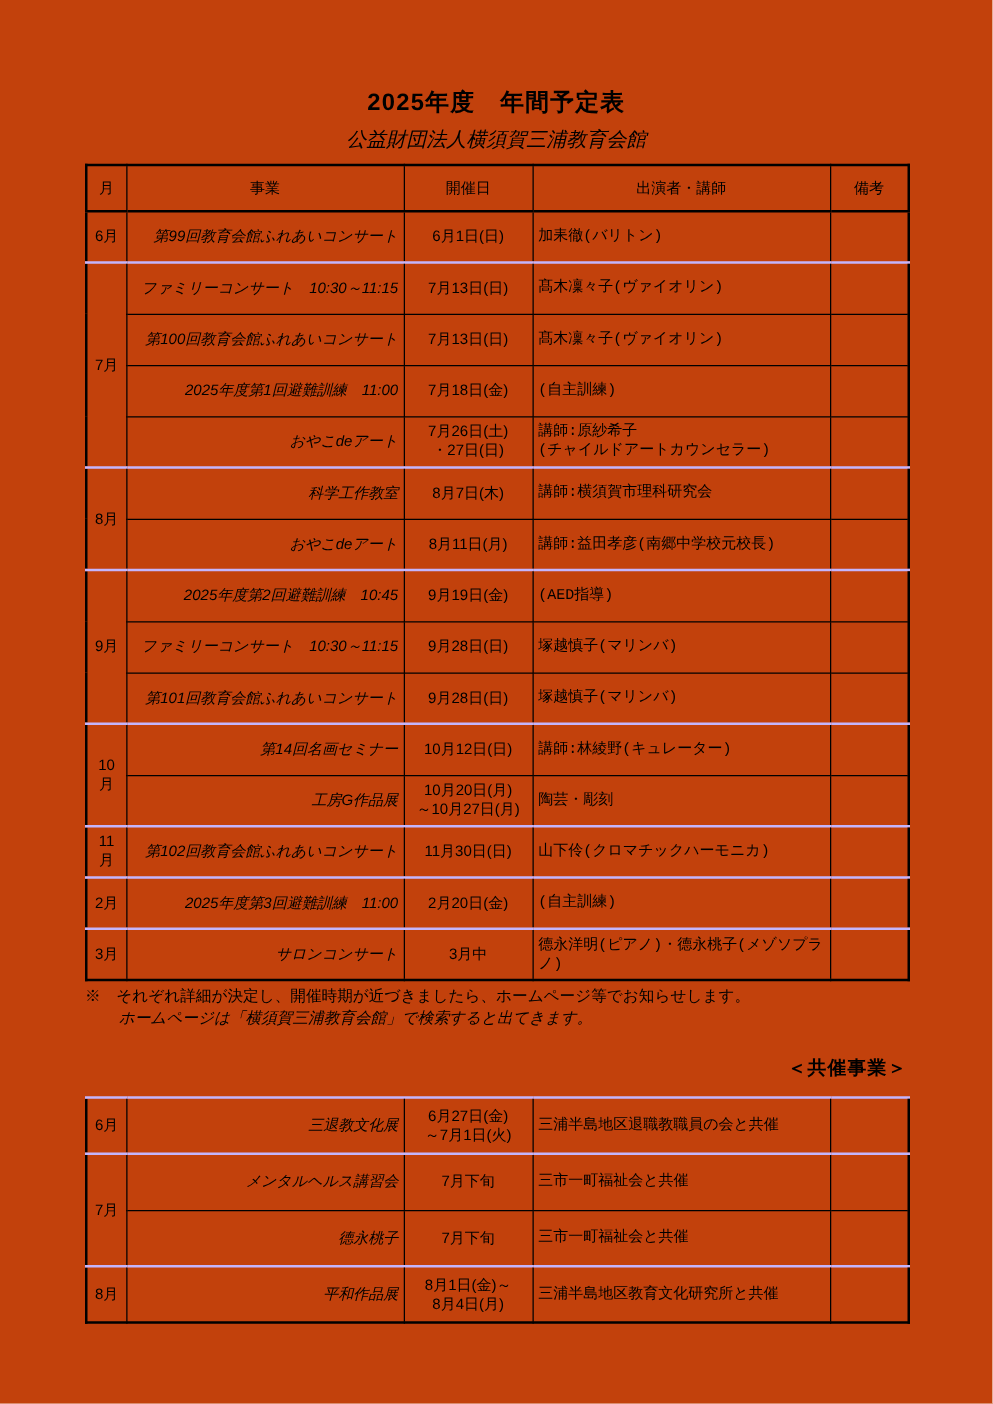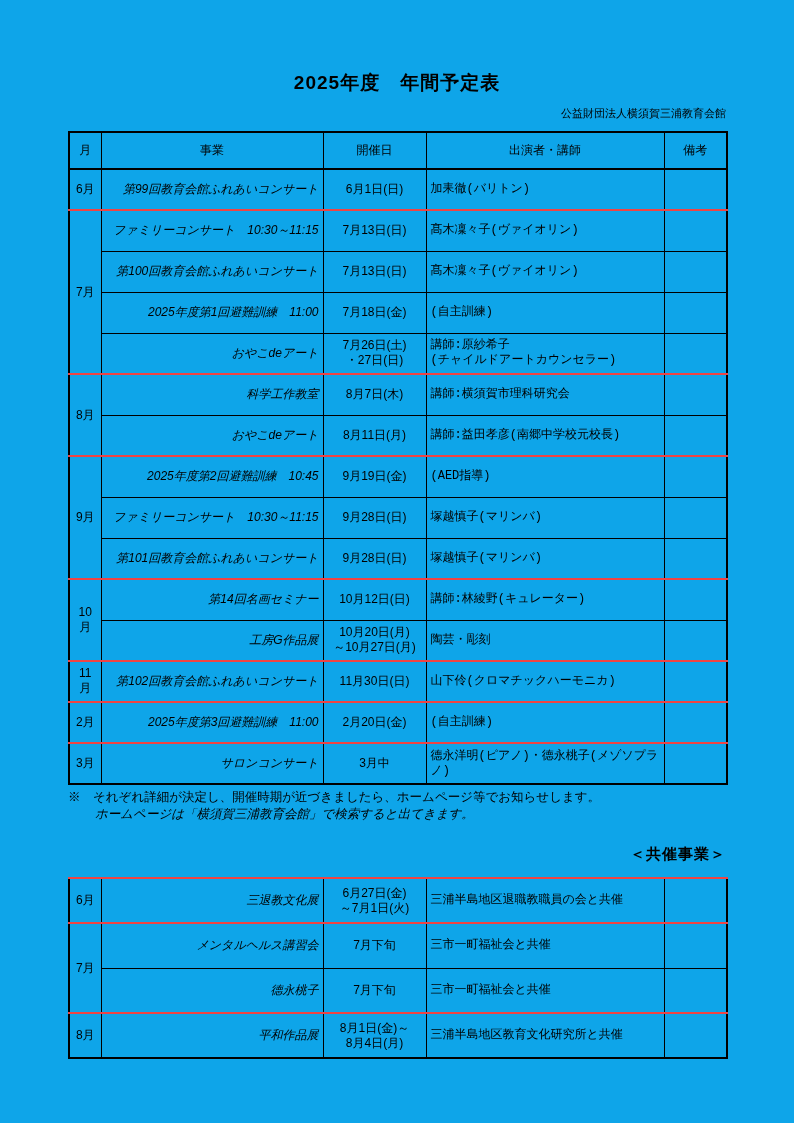--- a/index.html
+++ b/index.html
@@ -1,42 +1,42 @@
 <!DOCTYPE html>
 <html lang="ja"><head>
 <meta charset="utf-8">
 <style>
   html,body { margin:0; padding:0; background:#fff; }
   body { font-family:"Liberation Sans", sans-serif; color:#000; }
   .page {
-    position:relative; width:794px; height:1123px; background:#0ea5e9;
+    position:relative; width:794px; height:1123px; background:#c2410c;
     margin:0 auto; overflow:hidden;
   }
   .content { margin:0 68px; width:658px; }
 
   .doc-title {
     margin:0; padding-top:70px; text-align:center;
     font-size:19px; font-weight:600; letter-spacing:1px; line-height:26px;
   }
   .org-line {
-    margin-top:10px; text-align:right; font-size:11px; line-height:14px;
+    margin-top:10px; text-align:center; font-size:16px; line-height:14px;font-style:italic;
   }
 
   table.sched {
     border-collapse:collapse; table-layout:fixed; width:658px;
     margin-top:11px; border:2px solid #000;
   }
   table.sched td, table.sched th {
     border:1px solid #000; font-size:12px; font-weight:normal;
     padding:2px 4px; overflow:hidden; vertical-align:middle;
   }
   table.sched thead th { height:31px; text-align:center; border-bottom:2px solid #000; }
   table.sched tbody tr { height:41px; }
   table.sched.cohost tbody tr { height:45px; }
-  tr.group-start td { border-top:2px solid #ef4444; }
+  tr.group-start td { border-top:2px solid #c4b5fd; }
   td.c-month { text-align:center; }
   td.c-event { text-align:right; padding-left:6px;font-style:italic; }
   td.c-date  { text-align:center; white-space:pre-line; line-height:15px; }
   td.c-perf  { text-align:left; padding-left:6px; white-space:pre-line; line-height:15px;font-family:Liberation Mono, monospace; }
   td.c-note  {}
 
   .footnote { margin-top:4px; font-size:12.5px; line-height:17px; }
   .footnote .fn2 { padding-left:27px;font-style:italic; }
 
   .cohost-heading {

